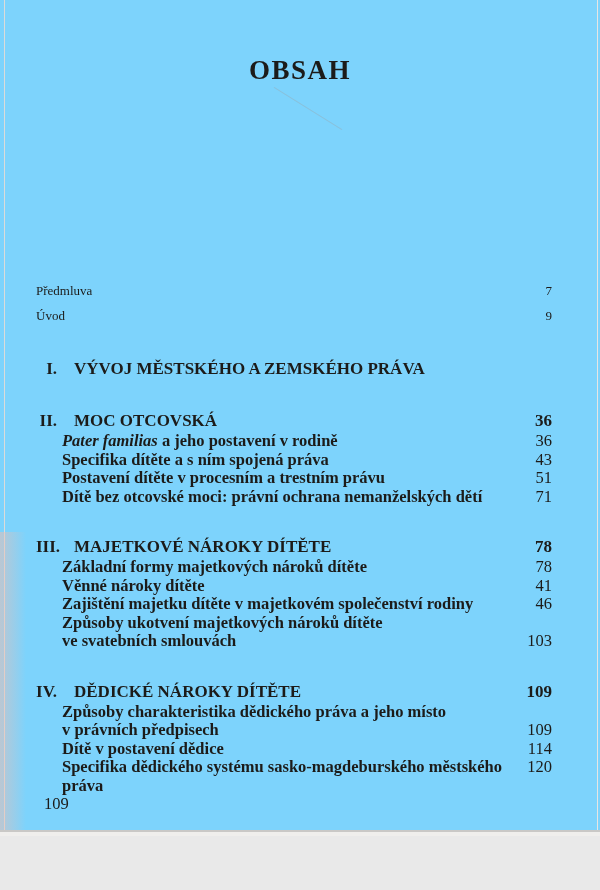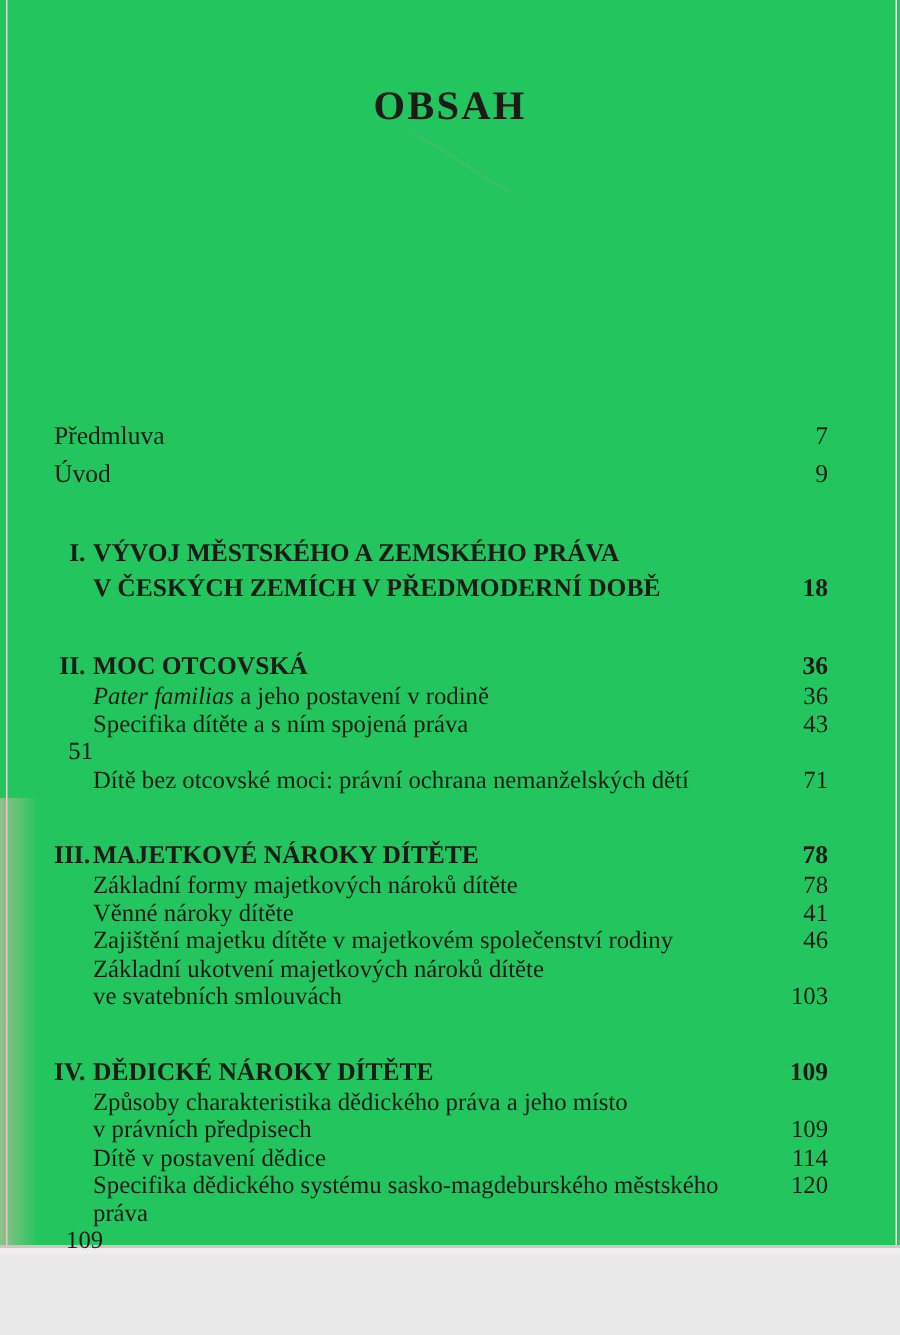--- a/index.html
+++ b/index.html
@@ -3,21 +3,21 @@
 <meta charset="utf-8">
 <style>
   * { margin: 0; padding: 0; box-sizing: border-box; }
   html, body { width: 600px; }
   body { background: #e9e9e9; }
 
   .page {
     position: relative;
     width: 600px;
     height: 836px;
-    background: #22c55e;
+    background: #7dd3fc;
     font-family: "Liberation Serif", "DejaVu Serif", serif;
     color: #1c1b19;
     overflow: hidden;
   }
 
   
   .edge-left {
     position: absolute; left: 4px; top: 0; bottom: 0; width: 1px;
     background: #dcdbd9;
   }
@@ -53,39 +53,39 @@
 
   .toc {
     position: absolute;
     left: 36px;
     right: 48px;
     top: 278px;
   }
 
   .row { display: flex; align-items: baseline; }
 
-  .front-row { line-height: 25px; font-size: 17px; justify-content: space-between; }
+  .front-row { line-height: 25px; font-size: 13px; justify-content: space-between; }
   .front-row .label { flex: 1 1 auto; }
   .front-row.bold .label { font-weight: normal; }
 
   .section { margin-top: 29px; }
 
   .head-line { line-height: 23px; font-size: 17px; font-weight: bold; }
   .numeral {
     flex: 0 0 21px;
     width: 21px;
     text-align: right;
     margin-right: 5px;
     white-space: nowrap;
   }
-  .head-line .txt { flex: 1 1 auto; }
+  .head-line .txt { flex: 1 1 auto; margin-left: 12px; }
   .head-line .txt.cont { margin-left: 26px; }
 
   .item-line { line-height: 18.5px; font-size: 16.5px; }
-  .item-line .txt { flex: 1 1 auto; margin-left: 26px; }
+  .item-line .txt { flex: 1 1 auto; margin-left: 26px; font-weight: bold; }
 
   .pg { flex: 0 0 auto; min-width: 26px; text-align: right; white-space: nowrap; }
   .front-row .pg, .head-line .pg, .item-line .pg { padding-left: 8px; }
 
   em.italic { font-style: italic; }
 </style>
 </head>
 <body>
 
 <div class="page">
@@ -106,40 +106,37 @@
       <div class="row front-row bold">
         <span class="label">Úvod</span>
         <span class="pg">9</span>
       </div>
       <div class="section">
         <div class="row head-line">
           <span class="numeral">I.</span>
           <span class="txt">VÝVOJ MĚSTSKÉHO A ZEMSKÉHO PRÁVA</span>
           <span class="pg"></span>
         </div>
-        <div class="row head-line">
-          <span class="txt cont">V ČESKÝCH ZEMÍCH V PŘEDMODERNÍ DOBĚ</span>
-          <span class="pg">18</span>
-        </div>
       </div>
       <div class="section">
         <div class="row head-line">
           <span class="numeral">II.</span>
           <span class="txt">MOC OTCOVSKÁ</span>
           <span class="pg">36</span>
         </div>
         <div class="row item-line">
           <span class="txt"><em class="italic">Pater familias</em> a jeho postavení v rodině</span>
           <span class="pg">36</span>
         </div>
         <div class="row item-line">
           <span class="txt">Specifika dítěte a s ním spojená práva</span>
           <span class="pg">43</span>
         </div>
         <div class="row item-line">
+          <span class="txt">Postavení dítěte v procesním a trestním právu</span>
           <span class="pg">51</span>
         </div>
         <div class="row item-line">
           <span class="txt">Dítě bez otcovské moci: právní ochrana nemanželských dětí</span>
           <span class="pg">71</span>
         </div>
       </div>
       <div class="section">
         <div class="row head-line">
           <span class="numeral">III.</span>
@@ -152,21 +149,21 @@
         </div>
         <div class="row item-line">
           <span class="txt">Věnné nároky dítěte</span>
           <span class="pg">41</span>
         </div>
         <div class="row item-line">
           <span class="txt">Zajištění majetku dítěte v majetkovém společenství rodiny</span>
           <span class="pg">46</span>
         </div>
         <div class="row item-line">
-          <span class="txt">Základní ukotvení majetkových nároků dítěte</span>
+          <span class="txt">Způsoby ukotvení majetkových nároků dítěte</span>
           <span class="pg"></span>
         </div>
         <div class="row item-line">
           <span class="txt">ve svatebních smlouvách</span>
           <span class="pg">103</span>
         </div>
       </div>
       <div class="section">
         <div class="row head-line">
           <span class="numeral">IV.</span>

